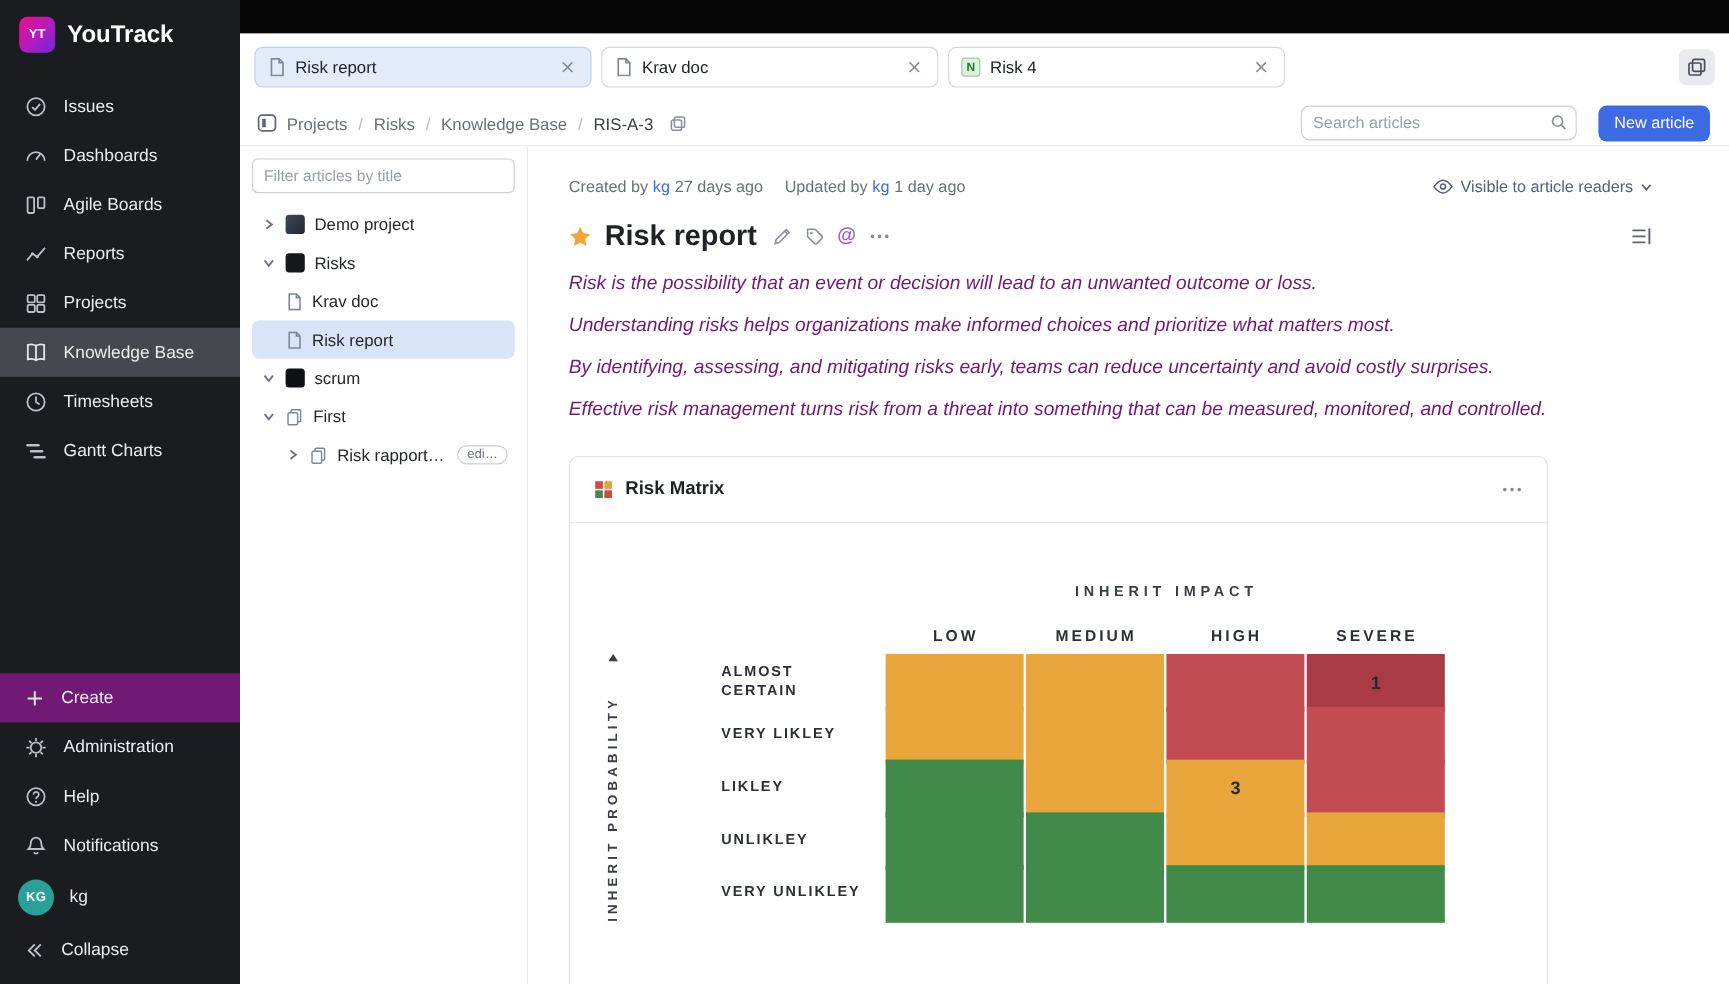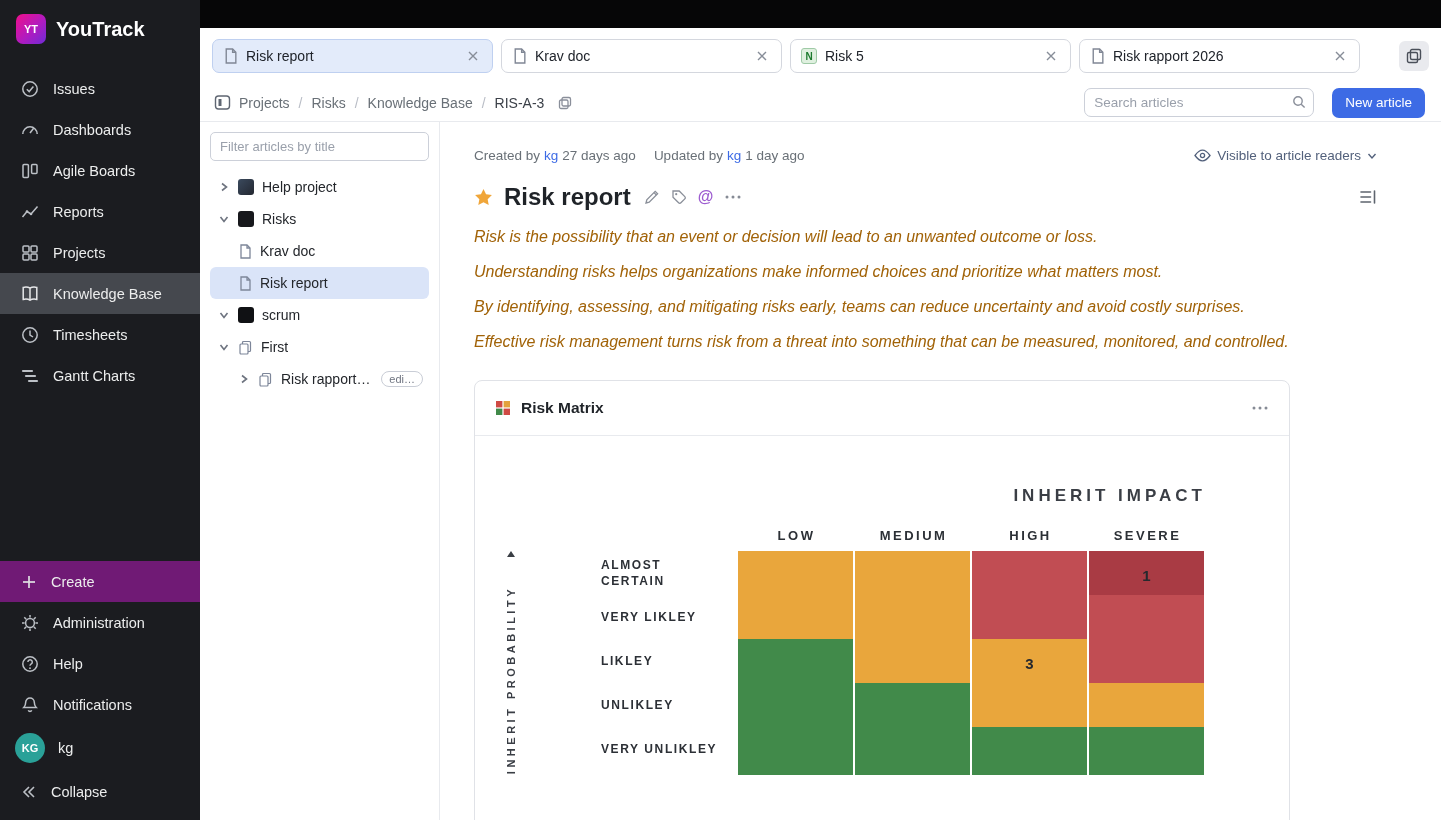--- a/index.html
+++ b/index.html
@@ -73,29 +73,29 @@
   .meta-group { display:flex; gap:4px; }
   .meta-group + .meta-group { margin-left:18px; }
   .user-link { color:#3d6be5; }
   .visibility { margin-left:auto; display:flex; align-items:center; gap:6px; color:#53617c; font-size:13.5px; }
   .title-row { margin-top:20px; display:flex; align-items:center; gap:11px; }
   .page-title { font-size:24px; font-weight:bold; color:#1f2328; margin-right:2px; }
   .title-icon { display:flex; align-items:center; }
   .mention-icon::before { content:"@"; font-size:16px; font-weight:bold; color:#9d5cd0; }
   .toc-btn { margin-left:auto; display:flex; }
   .paras { margin-top:16px; }
-  .paras p { font-style:italic; font-size:16px; color:#a16207; margin-bottom:15px; line-height:1.25; }
+  .paras p { font-style:italic; font-size:16px; color:#701a75; margin-bottom:15px; line-height:1.25; }
 
   
   .card { margin-top:28px; width:816px; height:560px; border:1px solid #e0e2e7; border-radius:8px; background:#fff; }
   .card-header { height:55px; display:flex; align-items:center; gap:10px; padding:0 20px; border-bottom:1px solid #e8eaee; }
   .card-title { font-size:15.5px; font-weight:bold; color:#1f2328; }
   .card-dots { margin-left:auto; display:flex; }
   .matrix { padding:50px 0 0 21px; }
-  .x-title { margin-left:242px; width:468px; text-align:right; font-size:17px; font-weight:bold; letter-spacing:4px; color:#3a3e45; }
+  .x-title { margin-left:242px; width:468px; text-align:center; font-size:12px; font-weight:bold; letter-spacing:4px; color:#3a3e45; }
   .head-row { display:flex; margin:22px 0 0 242px; }
   .head { width:117px; text-align:center; font-size:13px; font-weight:bold; letter-spacing:2.5px; color:#2c3036; }
   .m-body { display:flex; margin-top:8px; }
   .y-axis { width:30px; height:250px; display:flex; flex-direction:column; align-items:center; }
   .axis-arrow { width:0; height:0; border-left:4px solid transparent; border-right:4px solid transparent; border-bottom:6px solid #3a3e45; margin-bottom:3px; flex:none; }
   .y-label-wrap { flex:1; display:flex; align-items:center; }
   .y-label { writing-mode:vertical-rl; transform:rotate(180deg); font-size:11px; font-weight:bold; letter-spacing:3.5px; color:#3a3e45; }
   .rows { display:flex; flex-direction:column; }
   .m-row { display:flex; height:44px; }
   .row-label { width:212px; display:flex; align-items:center; }
@@ -288,35 +288,21 @@
           </span>
         <span class="tab-label" data-interactable="false">Krav doc</span>
         <span class="tab-close" data-interactable="true">
             <svg width="12" height="12" viewBox="0 0 12 12">
               <path d="M2 2l8 8M10 2l-8 8" stroke="#878d98" stroke-width="1.4"></path>
             </svg>
           </span>
       </div>
       <div class="tab" data-interactable="true">
         <span class="n-badge" data-interactable="false">N</span>
-        <span class="tab-label" data-interactable="false">Risk 5</span>
-        <span class="tab-close" data-interactable="true">
-            <svg width="12" height="12" viewBox="0 0 12 12">
-              <path d="M2 2l8 8M10 2l-8 8" stroke="#878d98" stroke-width="1.4"></path>
-            </svg>
-          </span>
-      </div>
-      <div class="tab" data-interactable="true">
-        <span class="title-icon" data-interactable="false">
-            <svg width="15" height="16" viewBox="0 0 14 15">
-              <path d="M3 1h6l3 3v10H3z" fill="none" stroke="#808795" stroke-width="1.3"></path>
-              <path d="M9 1v3h3" fill="none" stroke="#808795" stroke-width="1.3"></path>
-            </svg>
-          </span>
-        <span class="tab-label" data-interactable="false">Risk rapport 2026</span>
+        <span class="tab-label" data-interactable="false">Risk 4</span>
         <span class="tab-close" data-interactable="true">
             <svg width="12" height="12" viewBox="0 0 12 12">
               <path d="M2 2l8 8M10 2l-8 8" stroke="#878d98" stroke-width="1.4"></path>
             </svg>
           </span>
       </div>
       <div class="tab-side-btn" data-interactable="true">
         <span class="title-icon" data-interactable="false">
             <svg width="16" height="16" viewBox="0 0 16 16">
               <g fill="none" stroke="#4a4f59" stroke-width="1.4">
@@ -366,21 +352,21 @@
           <input data-interactable="true" placeholder="Filter articles by title" style="">
         </div>
         <div class="tree-list" data-interactable="false">
           <div class="t-row" data-interactable="true">
             <span class="title-icon" data-interactable="true">
                 <svg width="12" height="12" viewBox="0 0 12 12">
                   <polyline points="4,2.5 8.5,6 4,9.5" fill="none" stroke="#6d737f" stroke-width="1.6"></polyline>
                 </svg>
               </span>
             <span class="proj-avatar demo" data-interactable="false"></span>
-            <span class="t-label" data-interactable="false">Help project</span>
+            <span class="t-label" data-interactable="false">Demo project</span>
           </div>
           <div class="t-row" data-interactable="true">
             <span class="title-icon" data-interactable="true">
                 <svg width="12" height="12" viewBox="0 0 12 12">
                   <polyline points="2.5,4 6,8.5 9.5,4" fill="none" stroke="#6d737f" stroke-width="1.6"></polyline>
                 </svg>
               </span>
             <span class="proj-avatar risks" data-interactable="false"></span>
             <span class="t-label" data-interactable="false">Risks</span>
           </div>

